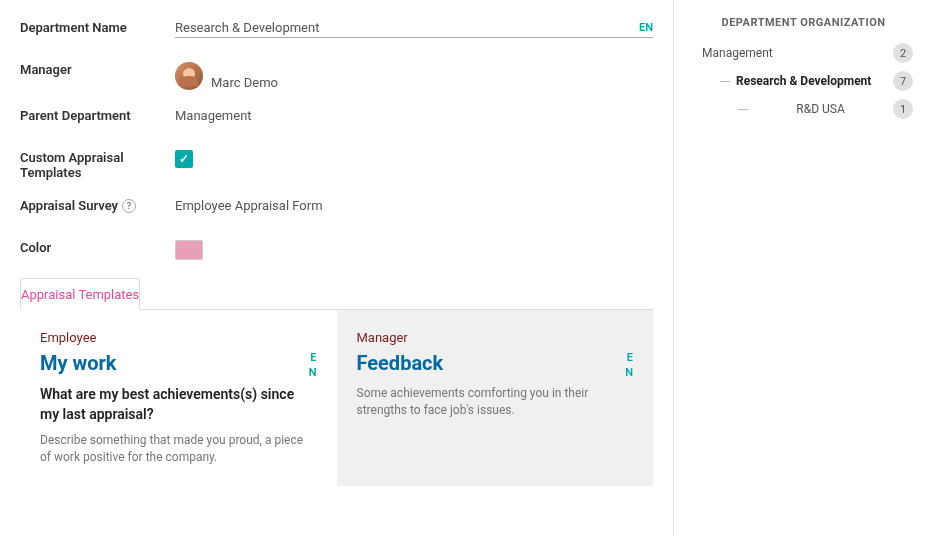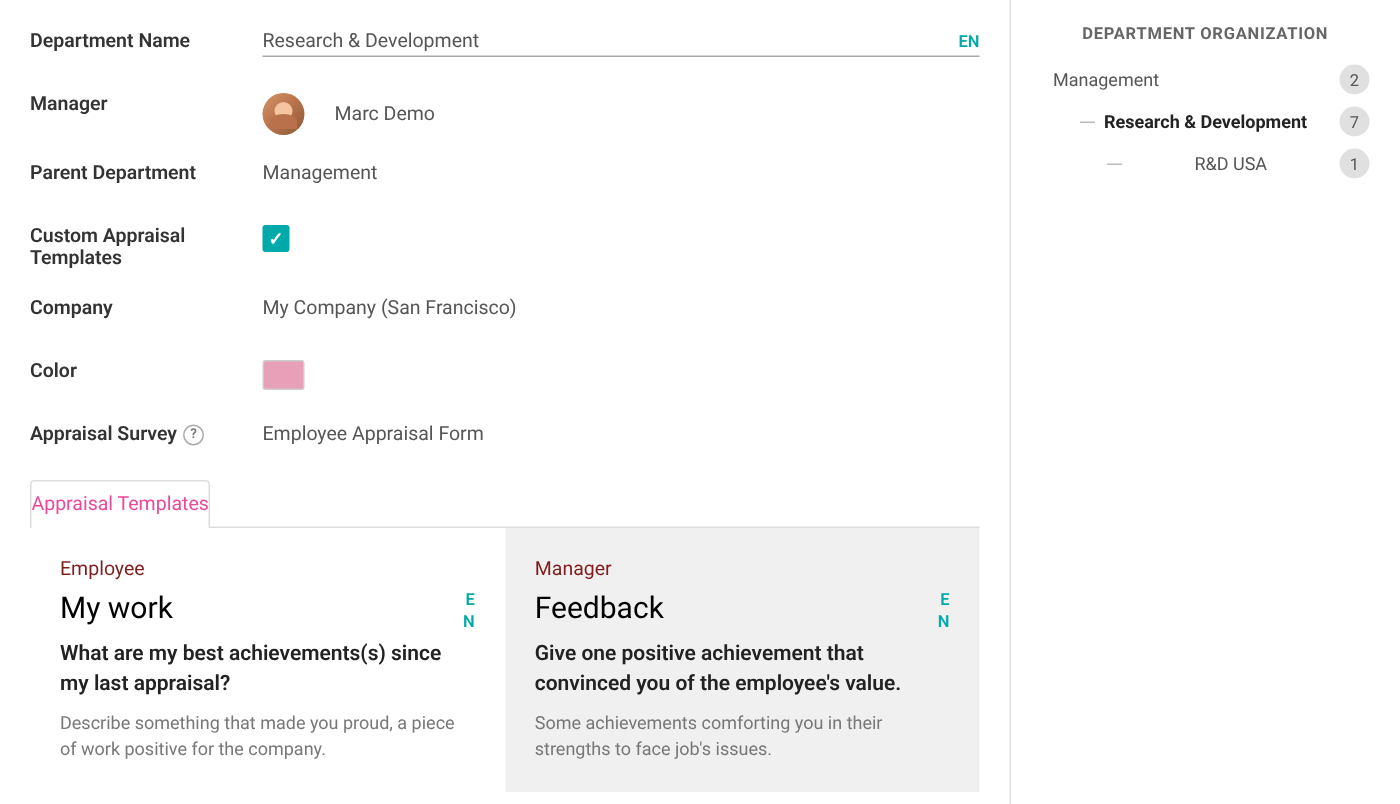--- a/index.html
+++ b/index.html
@@ -55,22 +55,22 @@
       font-size: 13px;
     }
     .en-badge {
       font-size: 11px;
       color: #00aaaa;
       margin-left: 8px;
       font-weight: 600;
     }
     .manager-row {
       display: flex;
-      align-items: center;
-      gap: 20px;
+      align-items: flex-end;
+      gap: 8px;
     }
     .avatar {
       width: 28px;
       height: 28px;
       border-radius: 50%;
       background: #c97;
       overflow: hidden;
       display: flex;
       align-items: center;
       justify-content: center;
@@ -210,22 +210,22 @@
       padding: 20px 20px;
       background: #f0f0f0;
     }
     .panel-role {
       font-size: 13px;
       color: #7f1d1d;
       margin-bottom: 6px;
     }
     .panel-title {
       font-size: 20px;
-      font-weight: 400;
-      color: #000000;
+      font-weight: 700;
+      color: #0369a1;
       margin-bottom: 10px;
     }
     .panel-question {
       font-size: 14px;
       font-weight: 600;
       color: #222;
       margin-bottom: 8px;
       line-height: 1.4;
     }
     .panel-description {
@@ -306,40 +306,36 @@
       <div class="form-value">Management</div>
     </div>
 
     <div class="form-row">
       <div class="form-label">Custom Appraisal Templates</div>
       <div class="form-value">
         <div class="checkbox-green" style="background: rgb(0, 170, 170);"></div>
       </div>
     </div>
 
-    <div class="form-row">
-      <div class="form-label">Company</div>
-      <div class="form-value">My Company (San Francisco)</div>
-    </div>
-
-    <div class="form-row">
-      <div class="form-label">Color</div>
-      <div class="form-value">
-        <div class="color-swatch" style="background: rgb(232, 160, 184);"></div>
-      </div>
-    </div>
 
     <div class="form-row">
       <div class="form-label">
         <span class="appraisal-survey-label">
           <span>Appraisal Survey</span>
           <span class="help-icon">?</span>
         </span>
       </div>
       <div class="form-value">Employee Appraisal Form</div>
+    </div>
+
+    <div class="form-row">
+      <div class="form-label">Color</div>
+      <div class="form-value">
+        <div class="color-swatch" style="background: rgb(232, 160, 184);"></div>
+      </div>
     </div>
 
     <div class="tabs-container">
       <div class="tab">Appraisal Templates</div>
     </div>
 
     <div class="bottom-section">
 
       <div class="employee-panel">
         <div class="panel-role">Employee</div>
@@ -356,21 +352,20 @@
 
       <div class="manager-panel">
         <div class="panel-role">Manager</div>
         <div class="panel-header-row">
           <div class="panel-title">Feedback</div>
           <div class="en-badges-vertical">
             <span class="en-badge-e" style="color: rgb(0, 170, 170);">E</span>
             <span class="en-badge-n" style="color: rgb(0, 170, 170);">N</span>
           </div>
         </div>
-        <div class="panel-question">Give one positive achievement that convinced you of the employee's value.</div>
         <div class="panel-description">Some achievements comforting you in their strengths to face job's issues.</div>
       </div>
     </div>
   </div>
 
   <div class="right-panel">
     <div class="dept-org-title">DEPARTMENT ORGANIZATION</div>
     <div class="org-tree">
 
       <div class="org-node">

